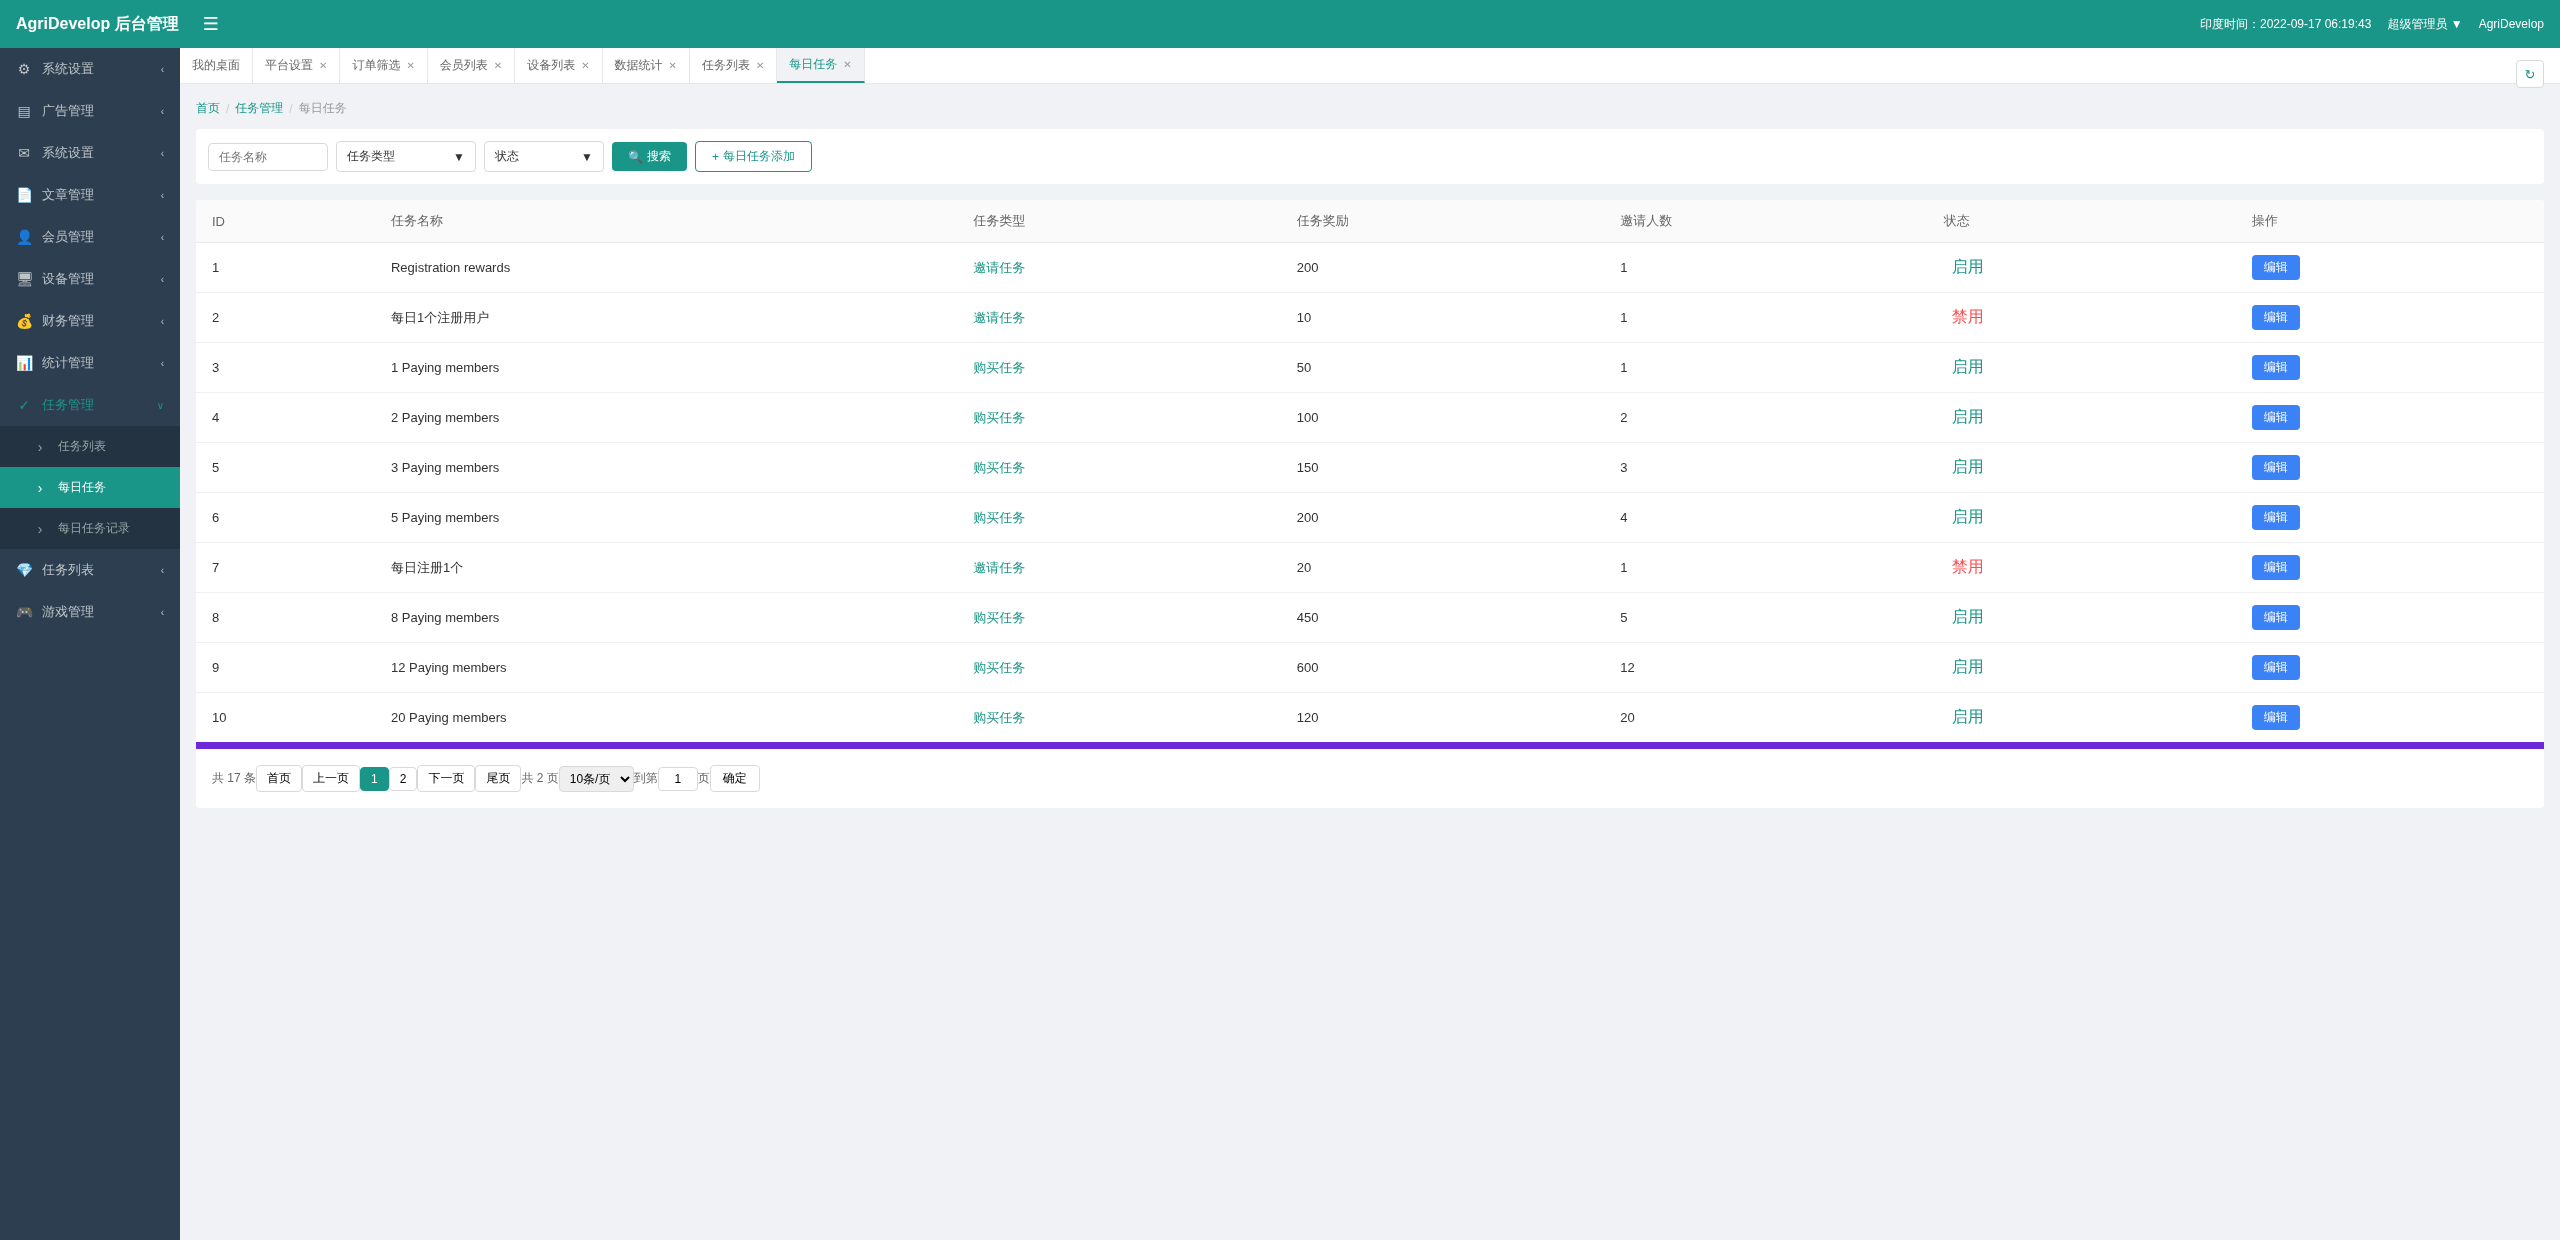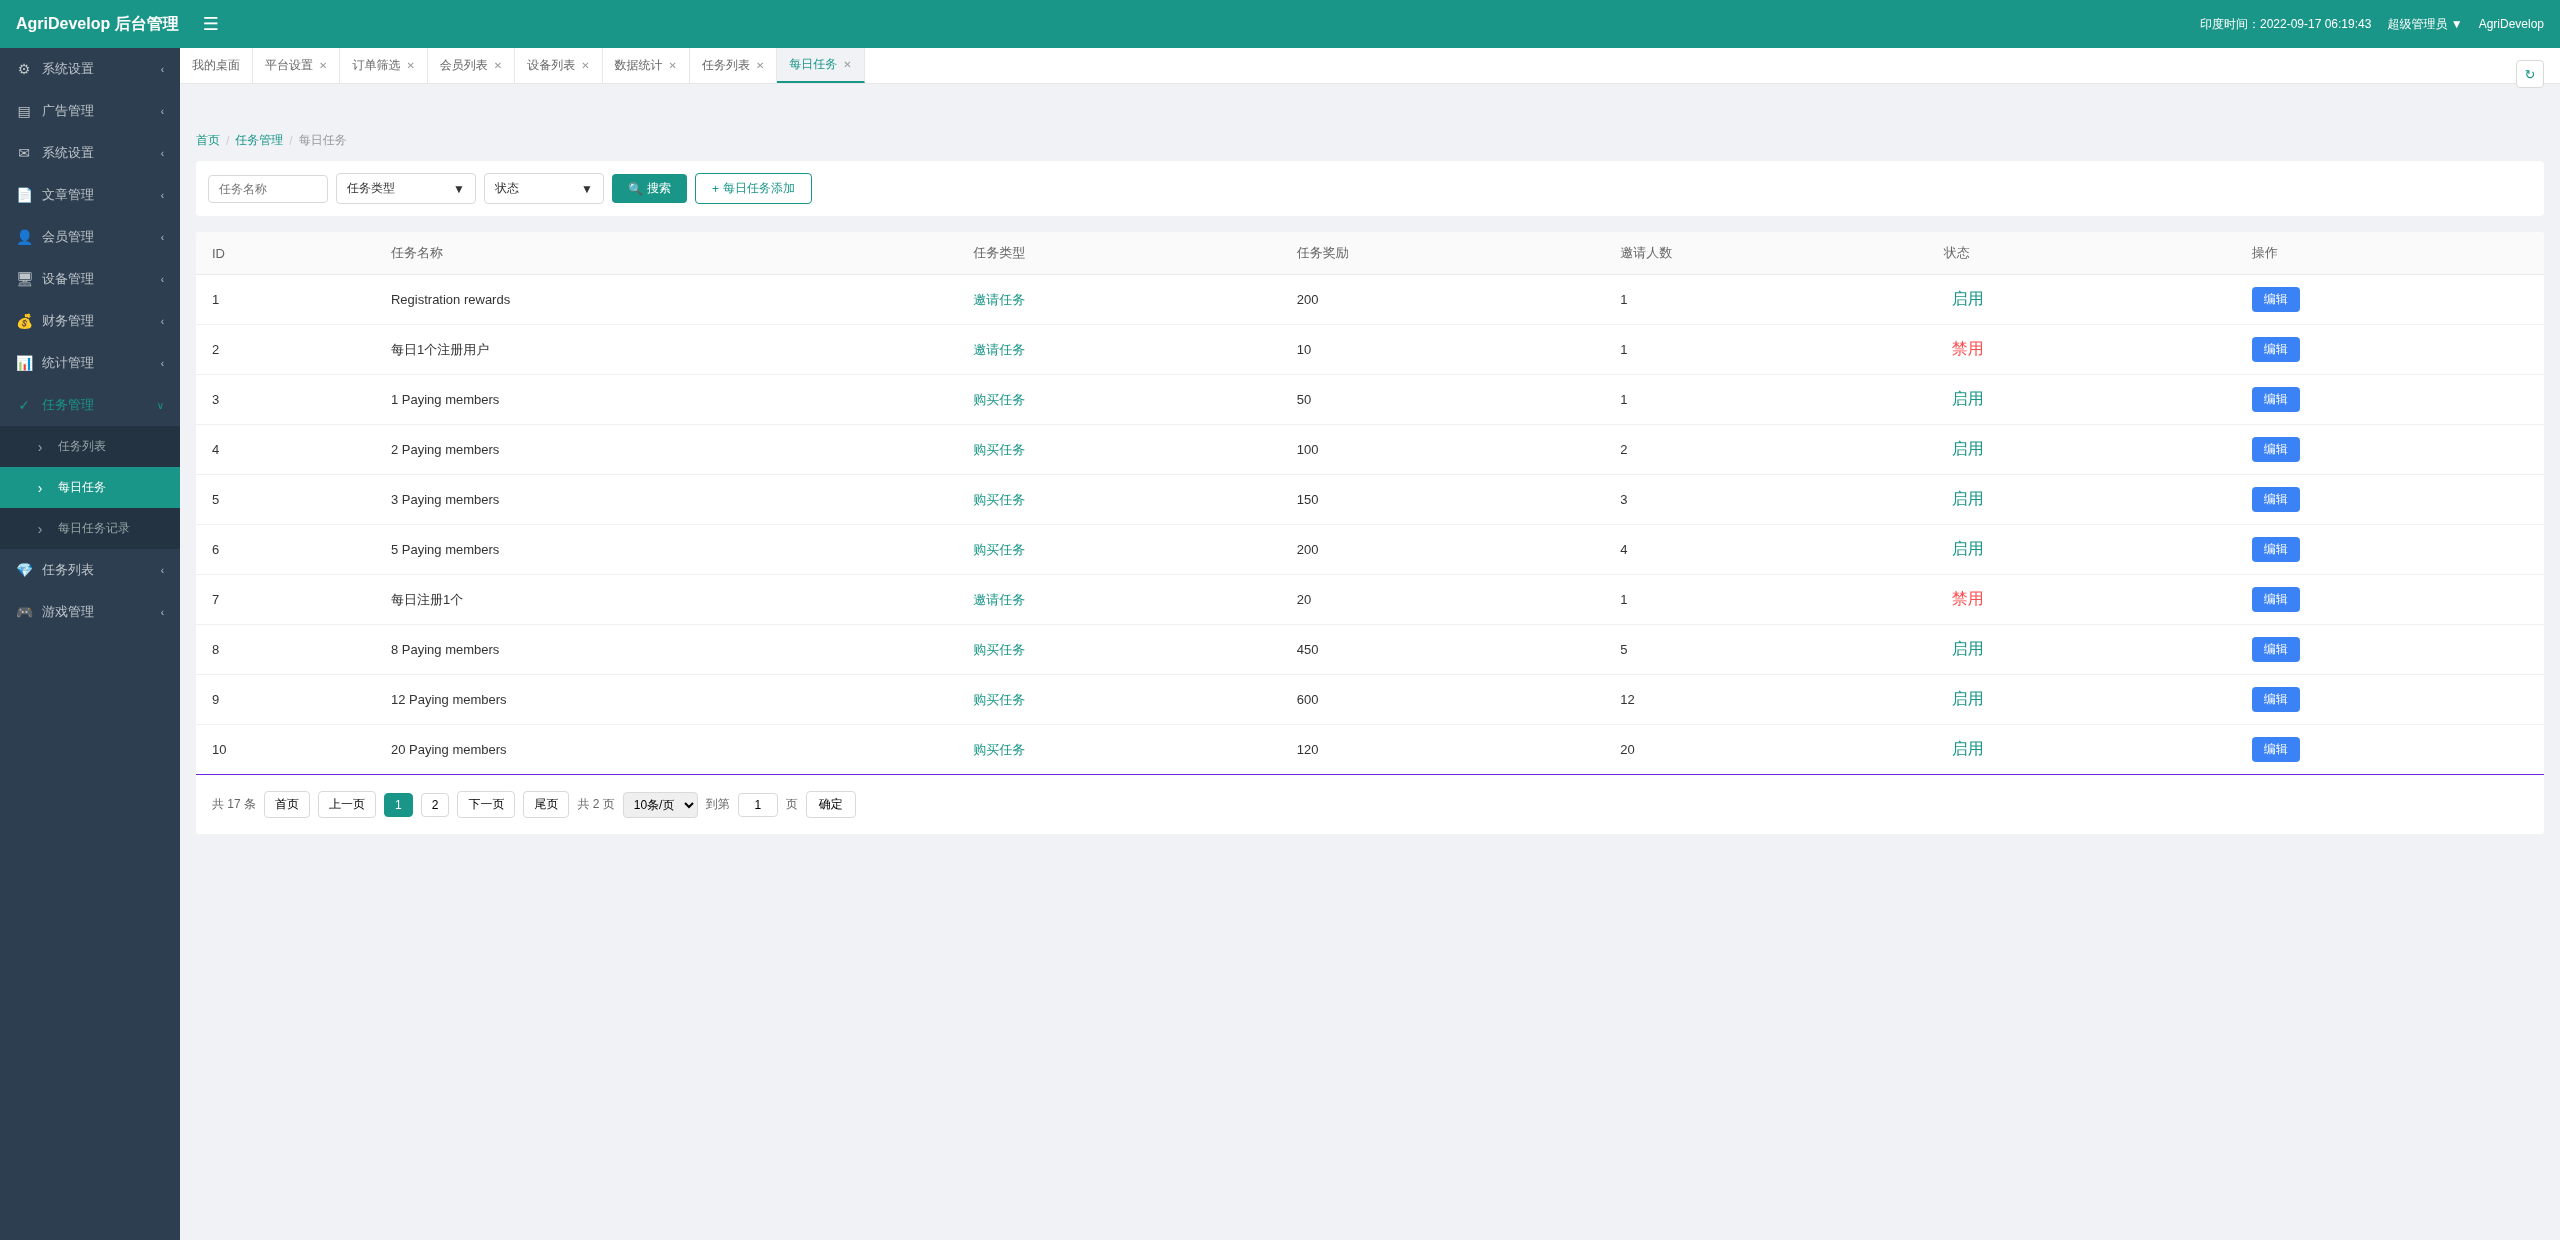--- a/index.html
+++ b/index.html
@@ -90,21 +90,21 @@
       color: #95a5a6;
     }
     .sidebar-submenu .sidebar-item.active {
       background: #1a9688;
       color: white;
     }
 
     
     .main {
       margin-left: 180px;
-      margin-top: 116px;
+      margin-top: 84px;
       padding: 16px;
     }
 
     
     .breadcrumb {
       margin-bottom: 12px;
       font-size: 12px;
       color: #999;
       display: flex;
       align-items: center;
@@ -217,24 +217,23 @@
       border-radius: 4px;
       padding: 4px 12px;
       cursor: pointer;
       font-size: 12px;
     }
 
     
     .pagination {
       display: flex;
       align-items: center;
-      gap: 8px;
       padding: 16px;
       background: white;
-      border-top: 1px solid #6d28d9;
+      border-top: 7px solid #6d28d9;
       font-size: 12px;
       color: #666;
     }
     .page-btn {
       border: 1px solid #d9d9d9;
       background: white;
       padding: 4px 10px;
       border-radius: 4px;
       cursor: pointer;
       font-size: 12px;

